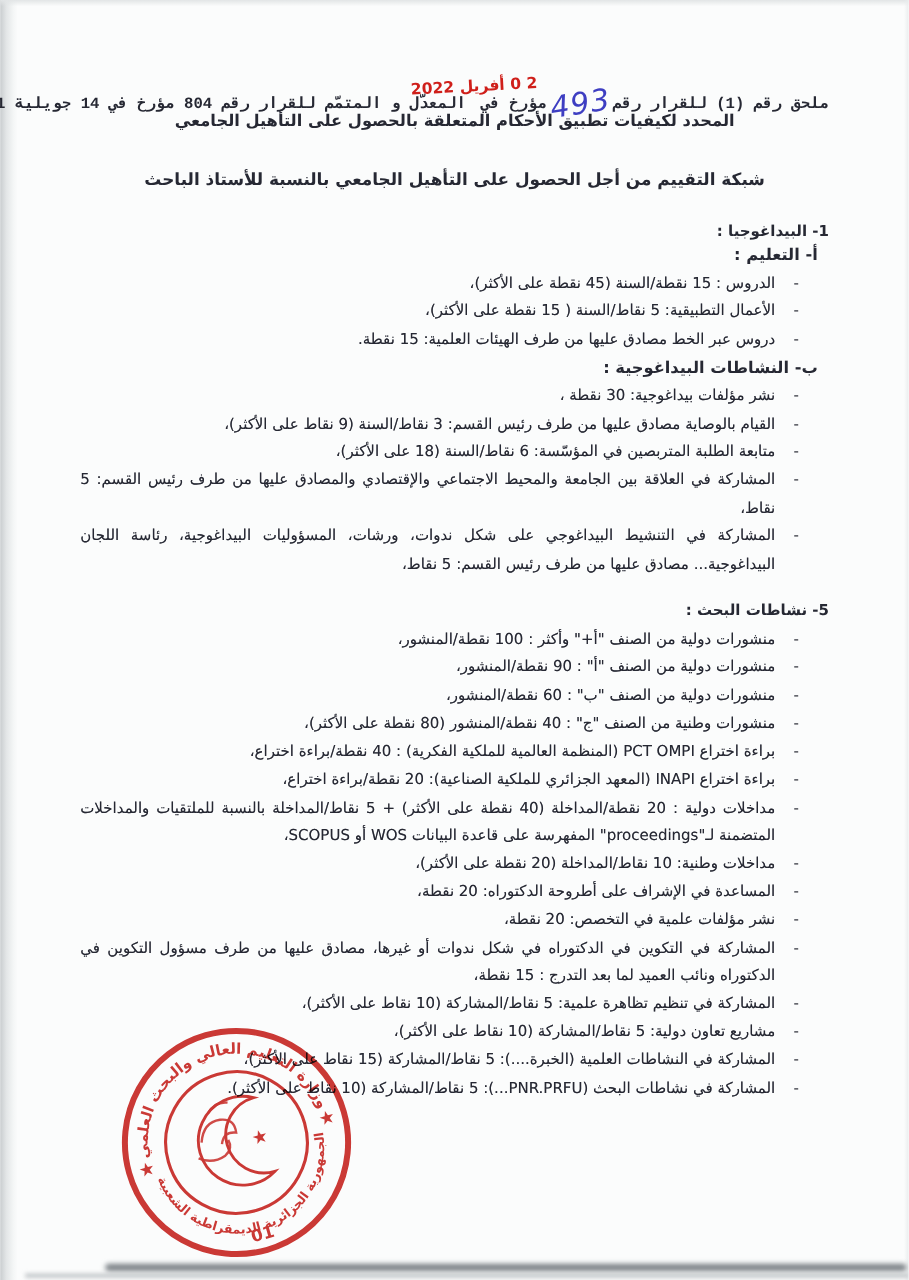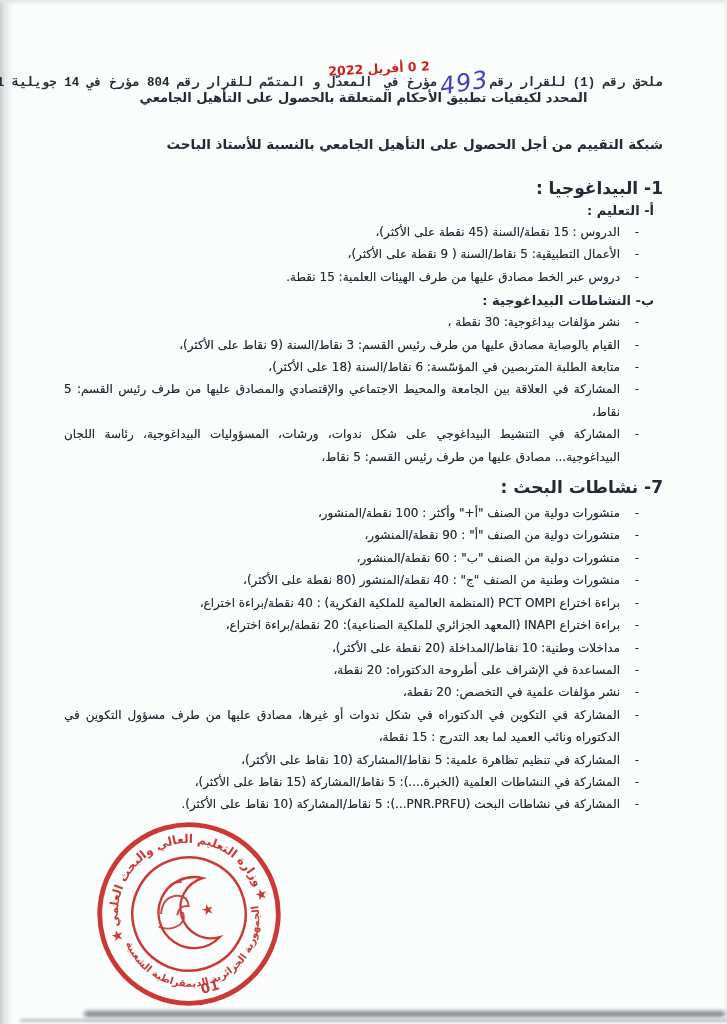--- a/index.html
+++ b/index.html
@@ -22,24 +22,24 @@
   
   .hline1{display:flex;align-items:baseline;font-weight:bold;font-size:12.5px;white-space:nowrap;}
   .hline1 .seg{flex:none;font-family:Liberation Mono, monospace;}
   .hand-number{flex:none;color:#3e3ec2;font-size:24px;font-style:italic;font-weight:normal;
     line-height:0;transform:rotate(-9deg) translateY(5px);margin:0 2px;letter-spacing:1px;}
   .dotted{position:relative;flex:1;max-width:96px;margin:0 6px;align-self:flex-end;
     border-bottom:2px dotted #8a8a90;height:14px;}
   .date-stamp{position:absolute;bottom:12px;left:50%;transform:translateX(-50%) rotate(-3deg);
     color:#cf1f1a;font-weight:bold;font-size:12.5px;white-space:nowrap;letter-spacing:1px;}
   .hline2{text-align:center;font-weight:bold;font-size:13px;}
-  .doc-title{text-align:right;font-weight:bold;font-size:13.5px;margin-top:31px;margin-bottom:26px;}
-
-  
-  .h1{font-weight:bold;font-size:17px;margin:9px 0 5px 0;}
+  .doc-title{text-align:center;font-weight:bold;font-size:13.5px;margin-top:31px;margin-bottom:26px;}
+
+  
+  .h1{font-weight:bold;font-size:12px;margin:19px 0 5px 0;}
   .h2{font-weight:bold;font-size:13px;margin:5px 9px 3px 0;}
   .items{margin:0;}
   .item{display:flex;margin-right:24px;line-height:22.4px;font-size:12px;}
   .item .dash{flex:none;width:19px;color:#262833;}
   .item .dash::before{content:"-";}
   .item .txt{flex:1;text-align:justify;text-shadow:0 0 0.5px rgba(38,40,51,0.5);}
 
   
   .stamp{position:absolute;left:93px;top:818px;width:192px;height:192px;
     transform:rotate(-16deg);mix-blend-mode:multiply;opacity:0.9;}
@@ -75,21 +75,21 @@
     <div class="items">
 
         <div class="item">
           <span class="dash"></span>
           <span class="txt">الدروس : 15 نقطة/السنة (45 نقطة على الأكثر)،</span>
         </div>
 
 
         <div class="item">
           <span class="dash"></span>
-          <span class="txt">الأعمال التطبيقية: 5 نقاط/السنة ( 9 نقطة على الأكثر)،</span>
+          <span class="txt">الأعمال التطبيقية: 5 نقاط/السنة ( 15 نقطة على الأكثر)،</span>
         </div>
 
         <div class="item">
           <span class="dash"></span>
           <span class="txt">دروس عبر الخط مصادق عليها من طرف الهيئات العلمية: 15 نقطة.</span>
         </div>
       </div>
 
     <div class="h2">ب- النشاطات البيداغوجية :</div>
     <div class="items">
@@ -115,21 +115,21 @@
           <span class="txt">المشاركة في العلاقة بين الجامعة والمحيط الاجتماعي والإقتصادي والمصادق عليها من طرف رئيس القسم: 5 نقاط،</span>
         </div>
 
         <div class="item">
           <span class="dash"></span>
           <span class="txt">المشاركة في التنشيط البيداغوجي على شكل ندوات، ورشات، المسؤوليات البيداغوجية، رئاسة اللجان البيداغوجية... مصادق عليها من طرف رئيس القسم: 5 نقاط،</span>
         </div>
 
       </div>
 
-    <div class="h1">7- نشاطات البحث :</div>
+    <div class="h1">5- نشاطات البحث :</div>
     <div class="items">
 
         <div class="item">
           <span class="dash"></span>
           <span class="txt">منشورات دولية من الصنف "أ+" وأكثر : 100 نقطة/المنشور،</span>
         </div>
 
         <div class="item">
           <span class="dash"></span>
           <span class="txt">منشورات دولية من الصنف "أ" : 90 نقطة/المنشور،</span>
@@ -148,20 +148,24 @@
         <div class="item">
           <span class="dash"></span>
           <span class="txt">براءة اختراع PCT OMPI (المنظمة العالمية للملكية الفكرية) : 40 نقطة/براءة اختراع،</span>
         </div>
 
         <div class="item">
           <span class="dash"></span>
           <span class="txt">براءة اختراع INAPI (المعهد الجزائري للملكية الصناعية): 20 نقطة/براءة اختراع،</span>
         </div>
 
+        <div class="item">
+          <span class="dash"></span>
+          <span class="txt">مداخلات دولية : 20 نقطة/المداخلة (40 نقطة على الأكثر) + 5 نقاط/المداخلة بالنسبة للملتقيات والمداخلات المتضمنة لـ"proceedings" المفهرسة على قاعدة البيانات WOS أو SCOPUS،</span>
+        </div>
 
         <div class="item">
           <span class="dash"></span>
           <span class="txt">مداخلات وطنية: 10 نقاط/المداخلة (20 نقطة على الأكثر)،</span>
         </div>
 
         <div class="item">
           <span class="dash"></span>
           <span class="txt">المساعدة في الإشراف على أطروحة الدكتوراه: 20 نقطة،</span>
         </div>
@@ -174,20 +178,24 @@
         <div class="item">
           <span class="dash"></span>
           <span class="txt">المشاركة في التكوين في الدكتوراه في شكل ندوات أو غيرها، مصادق عليها من طرف مسؤول التكوين في الدكتوراه ونائب العميد لما بعد التدرج : 15 نقطة،</span>
         </div>
 
         <div class="item">
           <span class="dash"></span>
           <span class="txt">المشاركة في تنظيم تظاهرة علمية: 5 نقاط/المشاركة (10 نقاط على الأكثر)،</span>
         </div>
 
+        <div class="item">
+          <span class="dash"></span>
+          <span class="txt">مشاريع تعاون دولية: 5 نقاط/المشاركة (10 نقاط على الأكثر)،</span>
+        </div>
 
         <div class="item">
           <span class="dash"></span>
           <span class="txt">المشاركة في النشاطات العلمية (الخبرة....): 5 نقاط/المشاركة (15 نقاط على الأكثر)،</span>
         </div>
 
         <div class="item">
           <span class="dash"></span>
           <span class="txt">المشاركة في نشاطات البحث (PNR.PRFU...): 5 نقاط/المشاركة (10 نقاط على الأكثر).</span>
         </div>

